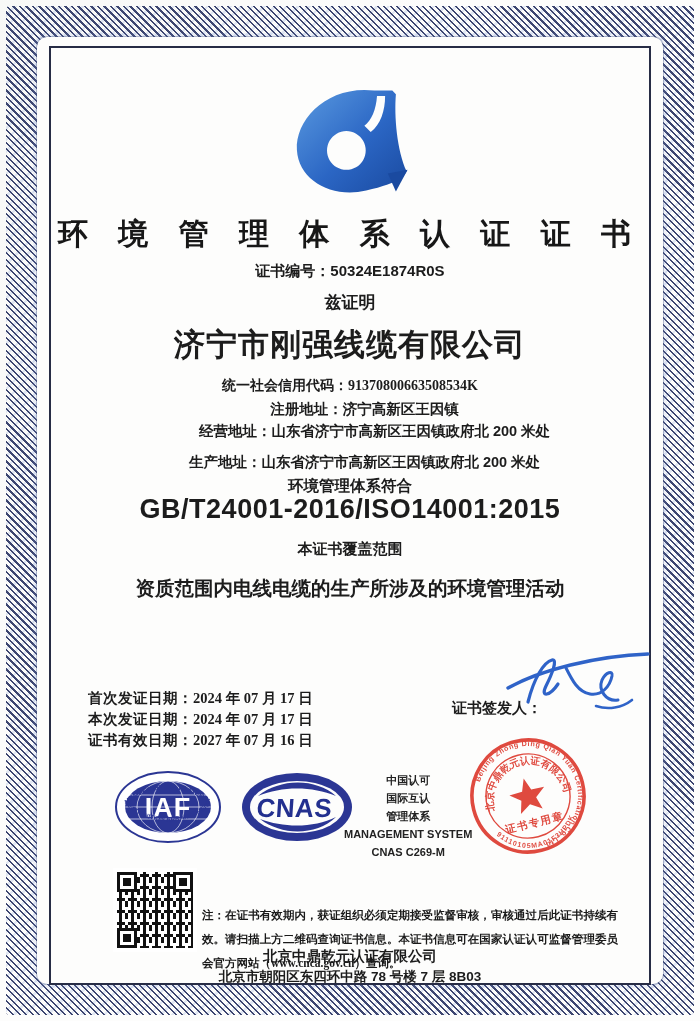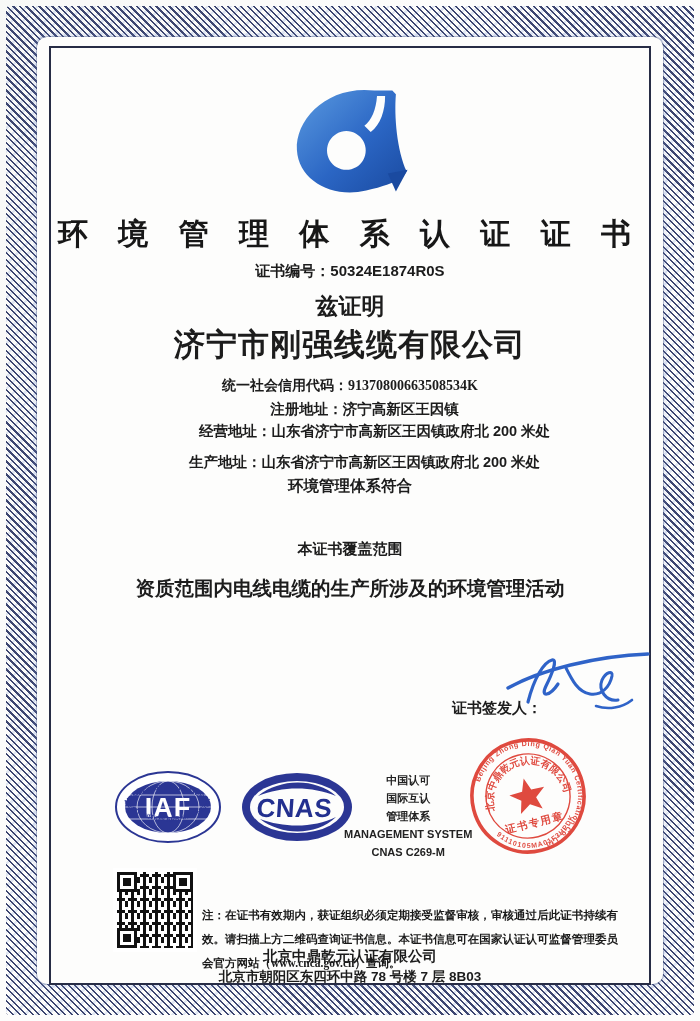--- a/index.html
+++ b/index.html
@@ -16,21 +16,21 @@
   .band-inner{position:absolute;inset:37px;background:#fdfdfc;border-radius:10px;
     box-shadow:0 0 0 1px rgba(70,82,130,0.35), 0 0 0 4px rgba(120,150,210,0.12);}
   .frame{position:absolute;left:49px;right:49px;top:46px;bottom:36px;border:2.5px solid #272c45;}
   .content{position:absolute;left:52px;right:52px;top:48px;bottom:38px;}
   .abs{position:absolute;left:0;right:0;text-align:center;}
 
   .logo-wrap{top:34px;}
   .title{top:166px;font-size:30px;font-weight:700;letter-spacing:11px;color:#171717;}
   .certno{top:214px;font-size:15px;font-weight:700;}
   .certno .val{font-family:"Liberation Sans",sans-serif;margin-top:20px;}
-  .certify{top:243px;font-size:23px;font-weight:700;}
+  .certify{top:243px;font-size:17px;font-weight:700;}
   .company{top:276px;font-size:31px;font-weight:700;letter-spacing:1px;}
   .uscc{top:329px;font-size:14px;font-weight:700;font-family:"Liberation Serif",serif;}
   .addr{font-size:14.5px;font-weight:700;margin-left:29px;}
   .addr1{top:352px;} .addr2{top:374px;padding-left:20px;} .addr3{top:405px;}
   .conform{top:428px;font-size:15.5px;font-weight:700;}
   .standard{top:446px;font-size:27px;font-weight:700;letter-spacing:0.5px;}
   .scopelabel{top:492px;font-size:15px;font-weight:700;}
   .scope{top:527px;font-size:19.5px;font-weight:700;}
 
   .dates{position:absolute;left:36px;top:640px;text-align:left;font-family:"Liberation Serif",serif;}
@@ -96,23 +96,35 @@
       <span>注册地址：</span><span>济宁高新区王因镇</span>
     </div>
     <div class="abs addr addr2">
       <span>经营地址：</span><span>山东省济宁市高新区王因镇政府北 200 米处</span>
     </div>
     <div class="abs addr addr3">
       <span>生产地址：</span><span>山东省济宁市高新区王因镇政府北 200 米处</span>
     </div>
 
     <div class="abs conform">环境管理体系符合</div>
+    <div class="abs standard">GB/T24001-2016/ISO14001:2015</div>
     <div class="abs scopelabel">本证书覆盖范围</div>
     <div class="abs scope">资质范围内电线电缆的生产所涉及的环境管理活动</div>
 
+    <div class="dates">
+      <div class="daterow">
+        <span class="dlabel">首次发证日期：</span><span>2024 年 07 月 17 日</span>
+      </div>
+      <div class="daterow">
+        <span class="dlabel">本次发证日期：</span><span>2024 年 07 月 17 日</span>
+      </div>
+      <div class="daterow">
+        <span class="dlabel">证书有效日期：</span><span>2027 年 07 月 16 日</span>
+      </div>
+    </div>
 
     <div class="signer">证书签发人：</div>
 
     <svg class="signature" width="152" height="86" viewBox="0 0 152 86">
       <g fill="none" stroke="#2f63c8" stroke-linecap="round">
         <path stroke-width="3.2" d="M28 62 C 34 38 44 22 52 20 C 58 19 52 34 46 46 C 40 58 50 56 58 44"></path>
         <path stroke-width="3.4" d="M8 48 C 40 30 96 16 148 14"></path>
         <path stroke-width="3" d="M66 28 C 72 40 78 52 90 54 C 102 56 110 46 112 36 C 113 30 106 32 102 40 C 98 50 106 62 118 60"></path>
         <path stroke-width="2.6" d="M96 66 C 108 70 122 68 132 60"></path>
       </g>

